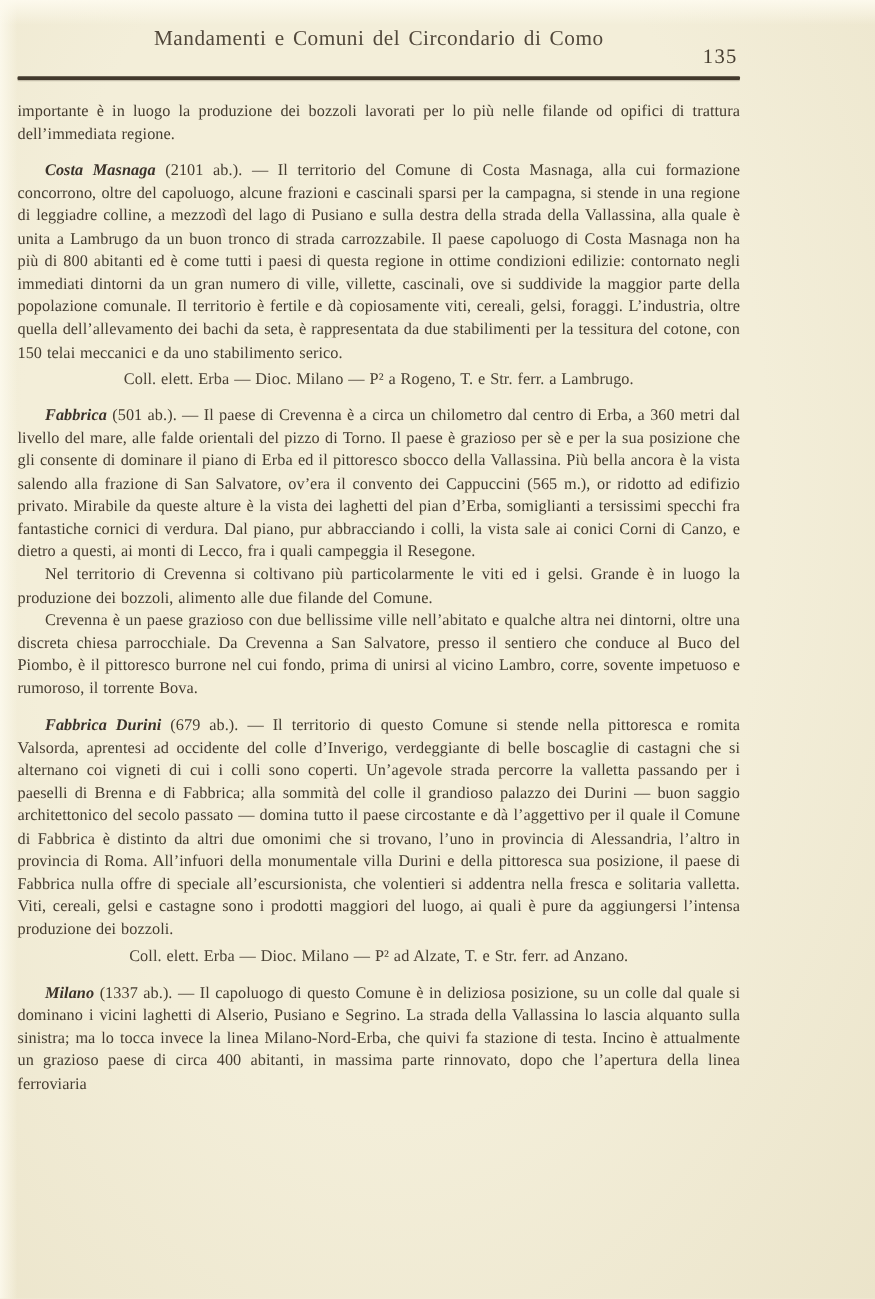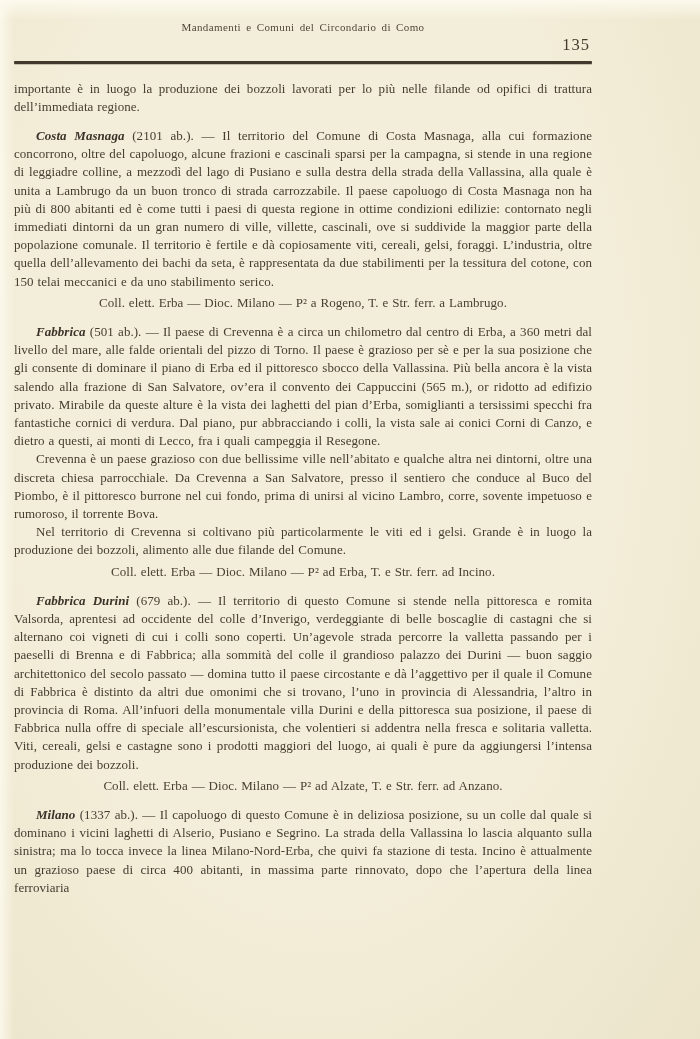--- a/index.html
+++ b/index.html
@@ -20,21 +20,21 @@
     margin-left:14px;
     width:578px;
   }
   .header{
     position:relative;
     padding-top:21px;
     height:31px;
   }
   .running-title{
     text-align:center;
-    font-size:11px;
+    font-size:17px;
     letter-spacing:.4px;
     word-spacing:2px;
     color:#51473a;
   }
   .page-number{
     position:absolute;
     right:2px;top:35px;
     font-size:16.5px;
     letter-spacing:1px;
     color:#463d30;
@@ -87,23 +87,22 @@
 
       <div class="section">
         <p class="lead-par"><span class="commune-name">Costa Masnaga</span>
           <span>(2101 ab.). — Il territorio del Comune di Costa Masnaga, alla cui formazione concorrono, oltre del capoluogo, alcune frazioni e cascinali sparsi per la campagna, si stende in una regione di leggiadre colline, a mezzodì del lago di Pusiano e sulla destra della strada della Vallassina, alla quale è unita a Lambrugo da un buon tronco di strada carrozzabile. Il paese capoluogo di Costa Masnaga non ha più di 800 abitanti ed è come tutti i paesi di questa regione in ottime condizioni edilizie: contornato negli immediati dintorni da un gran numero di ville, villette, cascinali, ove si suddivide la maggior parte della popolazione comunale. Il territorio è fertile e dà copiosamente viti, cereali, gelsi, foraggi. L’industria, oltre quella dell’allevamento dei bachi da seta, è rappresentata da due stabilimenti per la tessitura del cotone, con 150 telai meccanici e da uno stabilimento serico.</span></p>
         <p class="coll-note">Coll. elett. Erba — Dioc. Milano — P² a Rogeno, T. e Str. ferr. a Lambrugo.</p>
       </div>
 
       <div class="section">
         <p class="lead-par"><span class="commune-name">Fabbrica</span>
           <span>(501 ab.). — Il paese di Crevenna è a circa un chilometro dal centro di Erba, a 360 metri dal livello del mare, alle falde orientali del pizzo di Torno. Il paese è grazioso per sè e per la sua posizione che gli consente di dominare il piano di Erba ed il pittoresco sbocco della Vallassina. Più bella ancora è la vista salendo alla frazione di San Salvatore, ov’era il convento dei Cappuccini (565 m.), or ridotto ad edifizio privato. Mirabile da queste alture è la vista dei laghetti del pian d’Erba, somiglianti a tersissimi specchi fra fantastiche cornici di verdura. Dal piano, pur abbracciando i colli, la vista sale ai conici Corni di Canzo, e dietro a questi, ai monti di Lecco, fra i quali campeggia il Resegone.</span></p>
+        <p class="cont-par">Nel territorio di Crevenna si coltivano più particolarmente le viti ed i gelsi. Grande è in luogo la produzione dei bozzoli, alimento alle due filande del Comune.</p>
         <p class="cont-par">Crevenna è un paese grazioso con due bellissime ville nell’abitato e qualche altra nei dintorni, oltre una discreta chiesa parrocchiale. Da Crevenna a San Salvatore, presso il sentiero che conduce al Buco del Piombo, è il pittoresco burrone nel cui fondo, prima di unirsi al vicino Lambro, corre, sovente impetuoso e rumoroso, il torrente Bova.</p>
-        <p class="cont-par">Nel territorio di Crevenna si coltivano più particolarmente le viti ed i gelsi. Grande è in luogo la produzione dei bozzoli, alimento alle due filande del Comune.</p>
-        <p class="coll-note">Coll. elett. Erba — Dioc. Milano — P² ad Erba, T. e Str. ferr. ad Incino.</p>
       </div>
 
       <div class="section">
         <p class="lead-par"><span class="commune-name">Fabbrica Durini</span>
           <span>(679 ab.). — Il territorio di questo Comune si stende nella pittoresca e romita Valsorda, aprentesi ad occidente del colle d’Inverigo, verdeggiante di belle boscaglie di castagni che si alternano coi vigneti di cui i colli sono coperti. Un’agevole strada percorre la valletta passando per i paeselli di Brenna e di Fabbrica; alla sommità del colle il grandioso palazzo dei Durini — buon saggio architettonico del secolo passato — domina tutto il paese circostante e dà l’aggettivo per il quale il Comune di Fabbrica è distinto da altri due omonimi che si trovano, l’uno in provincia di Alessandria, l’altro in provincia di Roma. All’infuori della monumentale villa Durini e della pittoresca sua posizione, il paese di Fabbrica nulla offre di speciale all’escursionista, che volentieri si addentra nella fresca e solitaria valletta. Viti, cereali, gelsi e castagne sono i prodotti maggiori del luogo, ai quali è pure da aggiungersi l’intensa produzione dei bozzoli.</span></p>
         <p class="coll-note">Coll. elett. Erba — Dioc. Milano — P² ad Alzate, T. e Str. ferr. ad Anzano.</p>
       </div>
 
       <div class="section">
         <p class="lead-par"><span class="commune-name">Milano</span>

